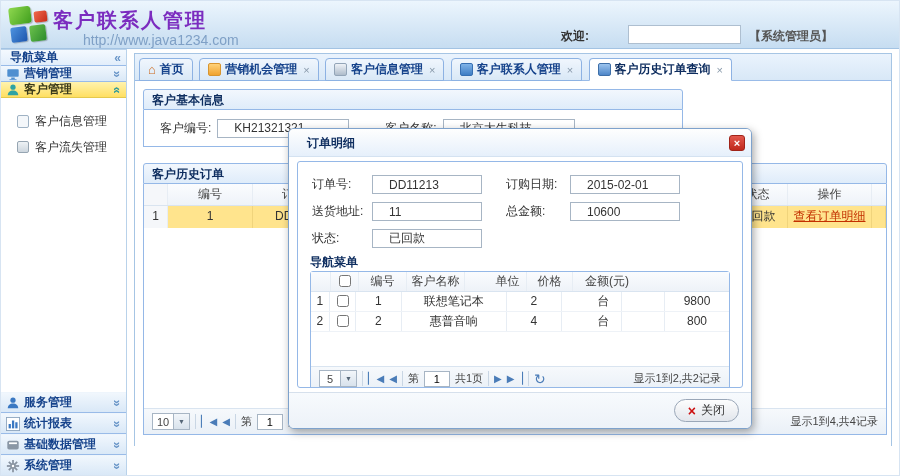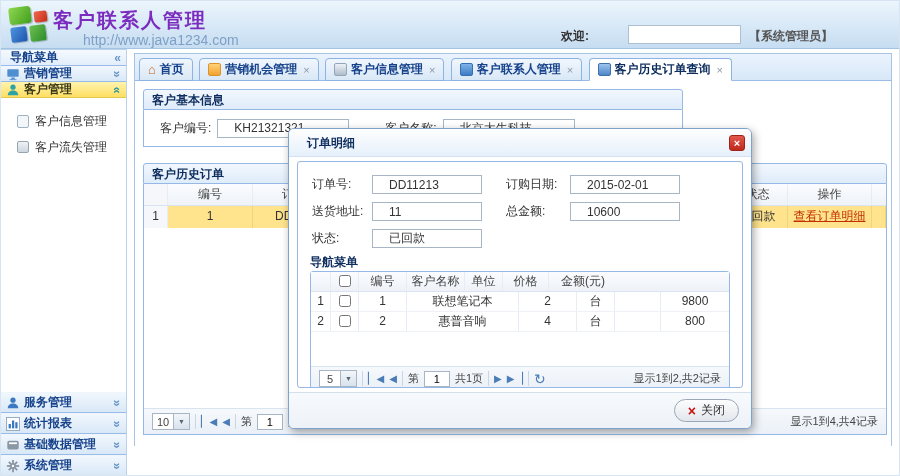--- a/index.html
+++ b/index.html
@@ -118,21 +118,21 @@
   .d-box { border:1px solid #95b8e7; border-radius:3px; display:flex; flex-direction:column; height:120px; }
   .d-hd { display:flex; height:20px; line-height:19px; background:linear-gradient(#fafcfe,#eef2f8);
     border-bottom:1px solid #d9e4f0; text-align:center; color:#444; }
   .d-row { display:flex; height:20px; line-height:19px; text-align:center; border-bottom:1px solid #eef2f7; }
   .dc { border-right:1px solid #e7edf4; overflow:hidden; }
   .dc-rn { width:20px; }
   .dc-cb { width:28px; }
   .dc-id { width:48px; }
   .dc-nm { width:112px; }
   .dc-qty { width:58px; }
-  .dc-un { width:38px; }
+  .dc-un { width:38px;margin-left:24px; }
   .dc-pr { width:46px; }
   .dc-am { width:68px; border-right:none; }
   .dc input[type=checkbox] { width:12px; height:12px; margin-top:3px; }
   .d-empty { flex:1; }
   .d-box .pager { height:24px; border-radius:0 0 2px 2px; }
   .m-footer { position:absolute; left:0; right:0; bottom:0; height:36px; border-radius:0 0 5px 5px;
     background:linear-gradient(#f7fafd,#edf2f8); border-top:1px solid #d6e0ec;
     display:flex; align-items:center; justify-content:flex-end; padding-right:12px; }
   .btn-close { display:inline-flex; align-items:center; gap:5px; height:23px; padding:0 13px;
     border:1px solid #9aa7b8; border-radius:12px; background:linear-gradient(#fdfdfd,#e2e6ec);

